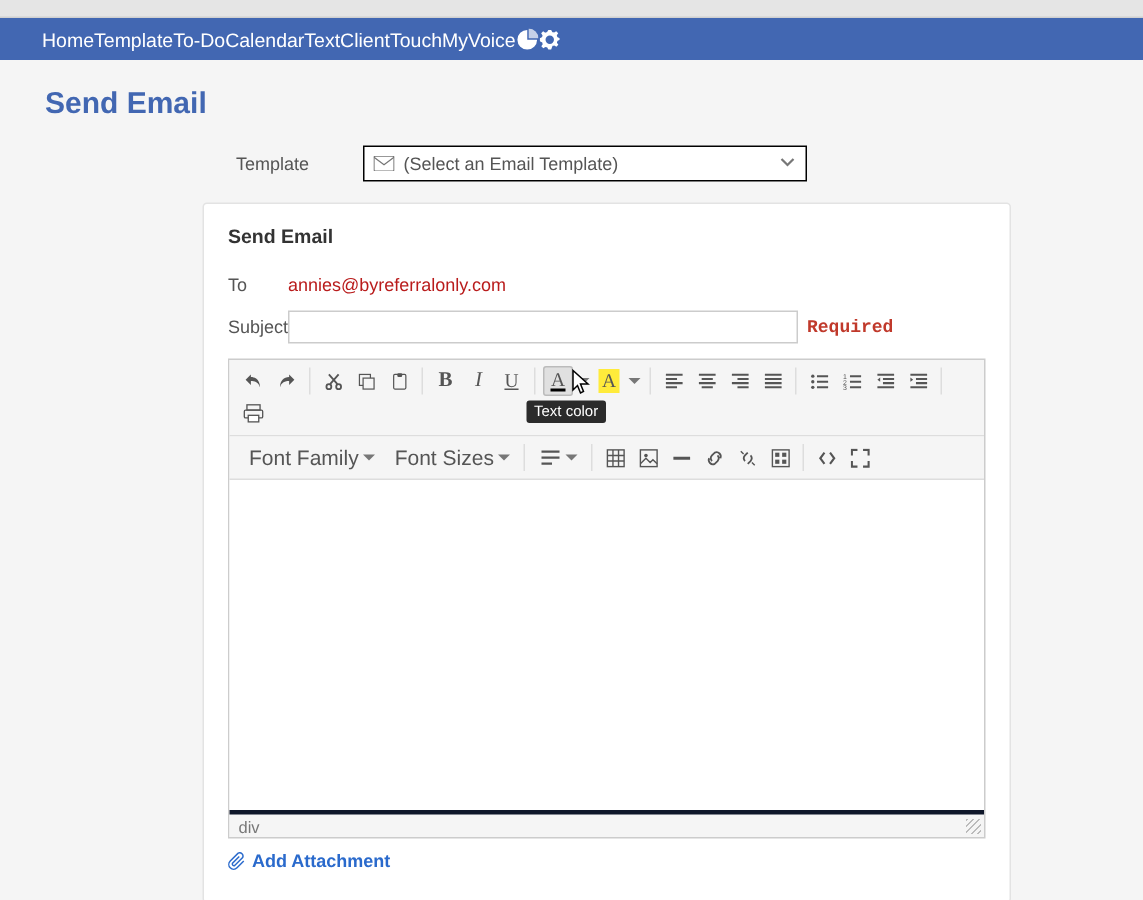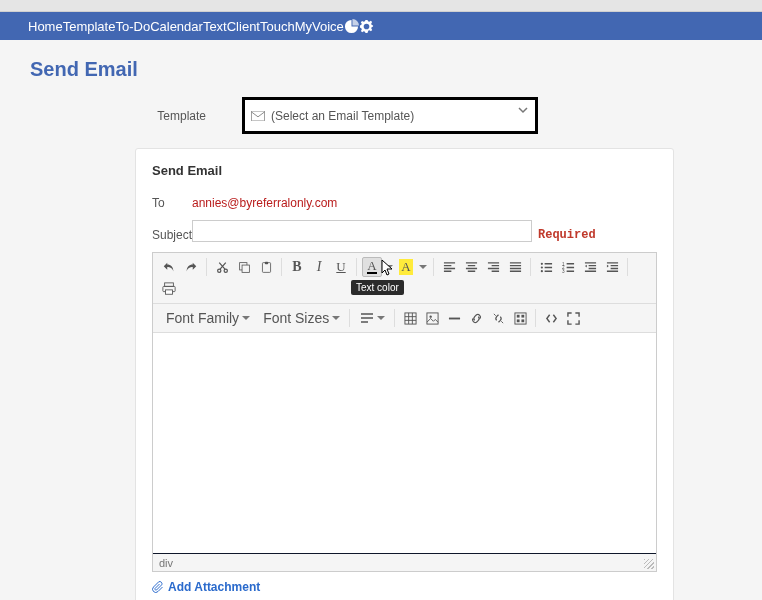--- a/index.html
+++ b/index.html
@@ -4,43 +4,43 @@
 <style>
 * { box-sizing: border-box; margin: 0; padding: 0; }
 body { font-family: "Helvetica Neue", Helvetica, Arial, sans-serif; font-size: 13px; color: #333; background: #f5f5f5; width: 762px; height: 600px; overflow: hidden; }
 .topstrip { height: 12px; background: #e5e5e5; border-bottom: 1px solid #d0d0d0; }
 .navbar { background: #4267b2; height: 24px; display: flex; align-items: center; padding: 14px 28px; }
 .navbar a { color: #fff; text-decoration: none; font-size: 13px; }
 .navbar .icon { color: #fff; display: inline-flex; align-items: center; }
 .page-title { color: #4267b2; font-size: 20px; font-weight: 600; padding: 18px 0 16px 30px; }
 .template-row { display: flex; align-items: center; gap: 36px; padding: 0 0 14px 152px; font-size: 12px; }
 .template-row label { color: #555; width: 54px; text-align: right; }
-.tpl-select { position: relative; width: 296px; height: 37px; border: 3px solid #000000; background: #fff; display: flex; align-items: center; padding: 0 6px; font-size: 12px; color: #555; }
+.tpl-select { position: relative; width: 296px; height: 24px; border: 1px solid #000000; background: #fff; display: flex; align-items: center; padding: 0 6px; font-size: 12px; color: #555; }
 .tpl-select .chev { position: absolute; right: 6px; top: 4px; }
 .btn-outline { background: #fff; border: 1px solid #ccc; padding: 4px 10px; font-size: 12px; color: #555; cursor: pointer; }
 .card { background: #fff; border: 1px solid #e3e3e3; margin: 0 88px 0 135px; padding: 14px 16px 18px 16px; border-radius: 3px; }
 .card h3 { font-size: 13px; font-weight: 600; color: #333; margin-bottom: 18px; }
-.field-row { display: flex; align-items: flex-end; margin-bottom: 10px; font-size: 12px; }
+.field-row { display: flex; align-items: center; margin-bottom: 10px; font-size: 12px; }
 .field-row .lbl { width: 40px; color: #555; }
 .field-row .val { color: #b91c1c; }
 .subj-input { width: 340px; height: 22px; border: 1px solid #ccc; padding: 2px 6px; font-size: 12px; }
 .required { color: #c0392b; font-weight: 600; margin-left: 6px; font-size: 12px; font-family: Liberation Mono, monospace; }
 .editor-wrap { border: 1px solid #ccc; margin-top: 4px; }
 .toolbar { background: #f5f5f5; border-bottom: 1px solid #ddd; padding: 4px 6px; display: flex; flex-wrap: wrap; align-items: center; gap: 2px; position: relative; }
 .tb-btn { width: 20px; height: 20px; display: inline-flex; align-items: center; justify-content: center; color: #555; font-size: 13px; cursor: pointer; border-radius: 2px; }
 .tb-sep { width: 1px; height: 18px; background: #ddd; margin: 0 3px; }
 .tb-dd { display: inline-flex; align-items: center; height: 20px; padding: 0 14px 0 6px; font-size: 14px; color: #555; position: relative; border: 1px solid transparent; cursor: pointer; min-width: 66px; }
 .tb-dd .tri { position: absolute; right: 3px; top: 7px; border: 4px solid transparent; border-top-color: #777; }
 .tb-split { width: 10px; height: 20px; display: inline-flex; align-items: center; justify-content: center; cursor: pointer; }
 .tb-split .tri { border: 4px solid transparent; border-top-color: #777; margin-top: 4px; }
 .active-tc { background: #e0e0e0; border: 1px solid #bbb; }
 .tooltip { position: absolute; background: #2b2b2b; color: #fff; font-size: 10px; padding: 2px 5px; border-radius: 2px; top: 22px; white-space: nowrap; z-index: 5; }
 .cursor-svg { position: absolute; z-index: 6; }
 .editor-body { height: 220px; background: #fff; }
-.statusbar { background: #f5f5f5; border-top: 1px solid #0f172a; padding: 3px 6px; font-size: 11px; color: #777; height: 18px; position: relative; }
+.statusbar { background: #f5f5f5; border-top: 3px solid #0f172a; padding: 3px 6px; font-size: 11px; color: #777; height: 18px; position: relative; }
 .resize { position: absolute; right: 2px; bottom: 2px; width: 10px; height: 10px; background: repeating-linear-gradient(135deg,#bbb,#bbb 1px,transparent 1px,transparent 3px); }
 .attach { margin-top: 8px; color: #2a6acc; font-size: 12px; cursor: pointer; display: inline-flex; align-items: center; gap: 4px; font-weight: bold; }
 svg { display: block; }
 </style>
 </head>
 <body>
 
 <div class="topstrip"></div>
 
 <nav class="navbar">

